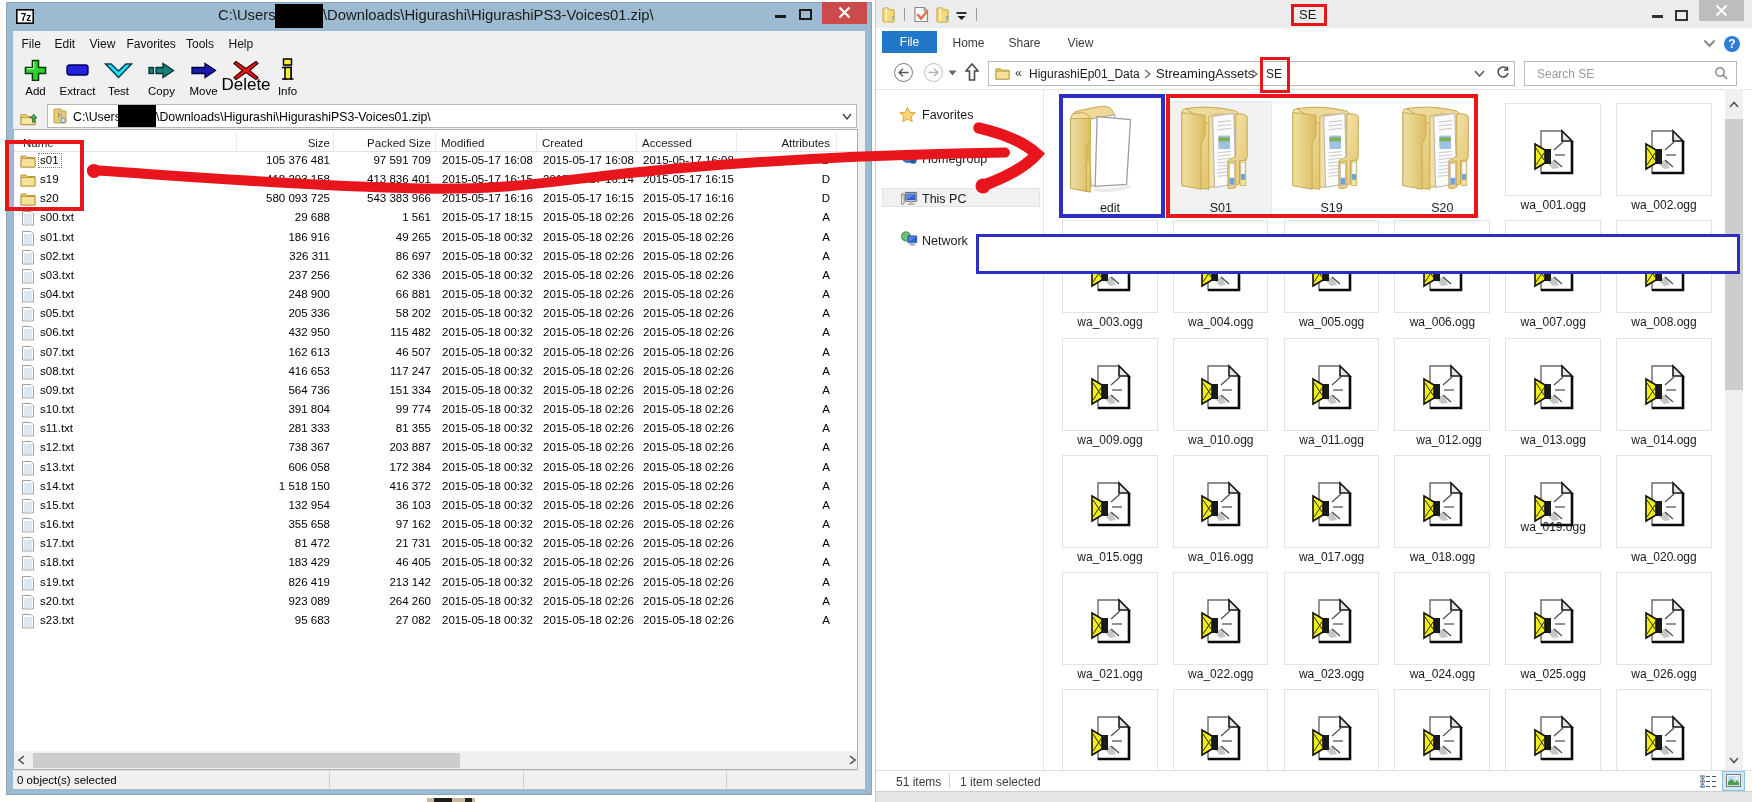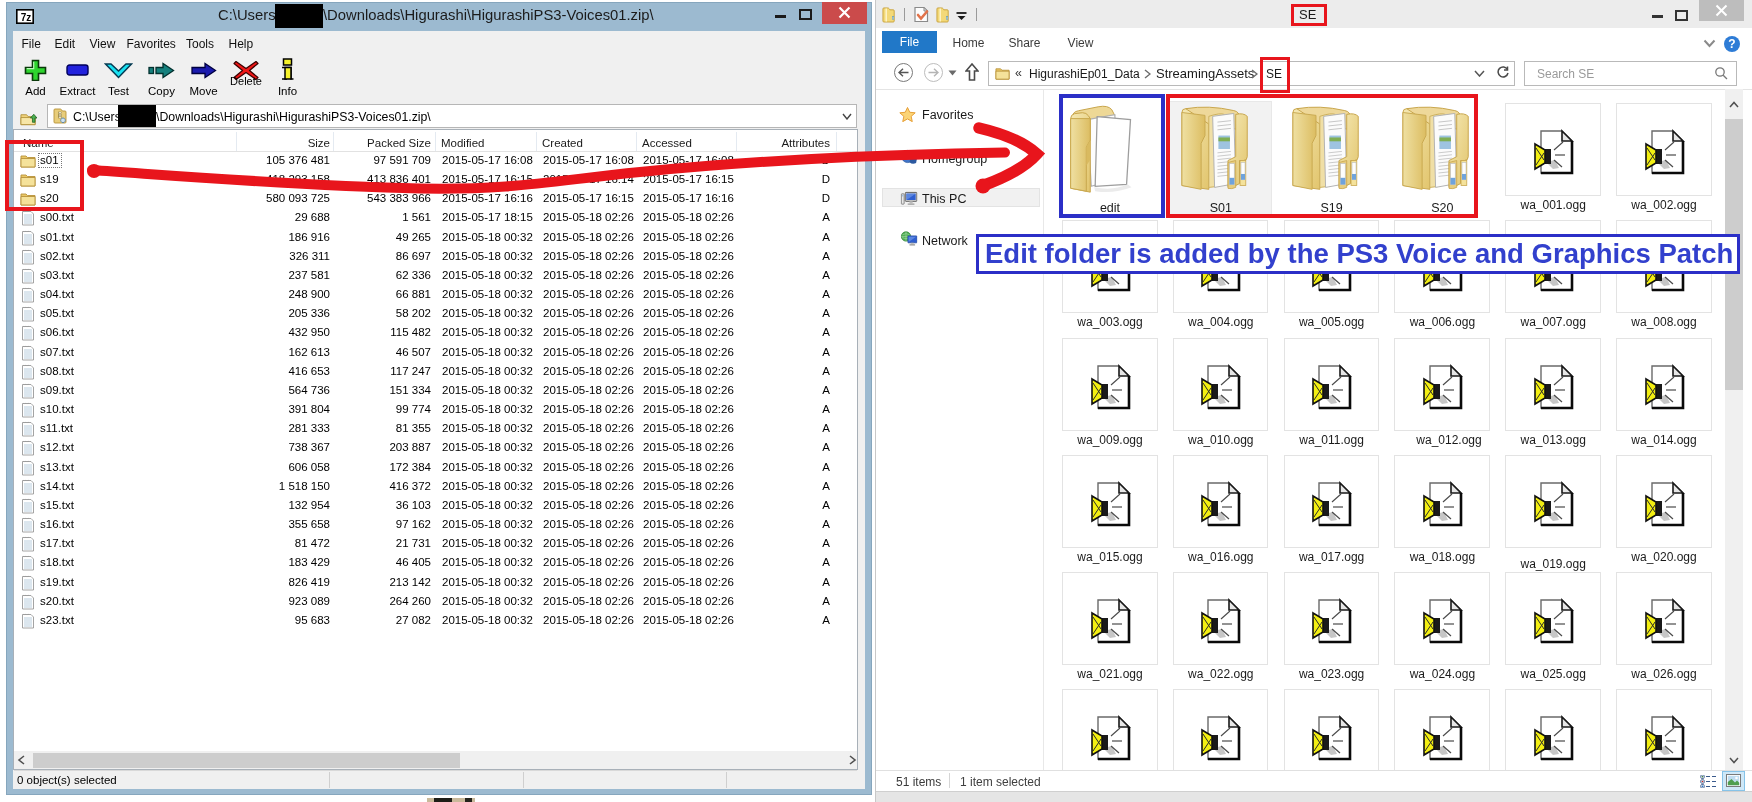--- a/index.html
+++ b/index.html
@@ -213,21 +213,21 @@
 <svg class="abs" style="left:279px;top:58px;width:17px;height:24px" viewBox="0 0 17 24">
 <rect x="4.5" y="1" width="8" height="6" fill="#f6f22a" stroke="#000" stroke-width="1.5"></rect>
 <path d="M3 9.5 h9 V21 h2.5 M3 21 h5" fill="none" stroke="#000" stroke-width="1.5"></path>
 <rect x="6" y="9.5" width="6" height="11.5" fill="#f6f22a" stroke="#000" stroke-width="1.5"></rect>
     </svg>
 <div class="abs" style="left:-4.5px;top:84.5px;width:80px;text-align:center;font-size:11.5px;color:#000">Add</div>
 <div class="abs" style="left:37.5px;top:84.5px;width:80px;text-align:center;font-size:11.5px;color:#000">Extract</div>
 <div class="abs" style="left:78.5px;top:84.5px;width:80px;text-align:center;font-size:11.5px;color:#000">Test</div>
 <div class="abs" style="left:121.5px;top:84.5px;width:80px;text-align:center;font-size:11.5px;color:#000">Copy</div>
 <div class="abs" style="left:163.5px;top:84.5px;width:80px;text-align:center;font-size:11.5px;color:#000">Move</div>
-<div class="abs" style="left:206px;top:75px;width:80px;text-align:center;font-size:11px;color:#000">Delete</div>
+<div class="abs" style="left:206px;top:75px;width:80px;text-align:center;font-size:17px;color:#000">Delete</div>
 <div class="abs" style="left:247.5px;top:84.5px;width:80px;text-align:center;font-size:11.5px;color:#000">Info</div>
 <svg class="abs" style="left:20px;top:110px;width:17px;height:17px" viewBox="0 0 18 18">
       <use href="#i-folderup"></use>
     </svg>
 <div class="abs" style="left:47px;top:104px;width:810px;height:24px;background:#fff;border:1px solid #b6b6b6"></div>
 <svg class="abs" style="left:52px;top:108px;width:16px;height:16px" viewBox="0 0 16 16">
       <use href="#i-zip16"></use>
     </svg>
 <div class="abs" style="left:73px;top:109.5px;font-size:12.3px;color:#000;white-space:pre">C:\Users</div>
 <div class="abs" style="left:118px;top:105px;width:38px;height:22px;background:#000"></div>
@@ -322,21 +322,21 @@
 <span class="zl zl1">2015-05-18 00:32</span>
 <span class="zl zl2">2015-05-18 02:26</span>
 <span class="zl zl3">2015-05-18 02:26</span>
 <span class="zattr">A</span>
 </div>
 <div class="zr" style="top:266.3px">
 <svg class="zic" viewBox="0 0 16 16">
         <use href="#i-txt16"></use>
       </svg>
 <span class="zname">s03.txt</span>
-<span class="zs">237 581</span>
+<span class="zs">237 256</span>
 <span class="zs zs2">62 336</span>
 <span class="zl zl1">2015-05-18 00:32</span>
 <span class="zl zl2">2015-05-18 02:26</span>
 <span class="zl zl3">2015-05-18 02:26</span>
 <span class="zattr">A</span>
 </div>
 <div class="zr" style="top:285.5px">
 <svg class="zic" viewBox="0 0 16 16">
         <use href="#i-txt16"></use>
       </svg>
@@ -739,21 +739,21 @@
 <div class="tlab" style="left:1275.6px;top:549.8px">wa_017.ogg</div>
 <div class="tile" style="left:1394.4px;top:454.8px"></div>
 <svg class="oggi" style="left:1421.9px;top:480.8px" viewBox="0 0 44 46">
       <use href="#i-ogg"></use>
     </svg>
 <div class="tlab" style="left:1386.4px;top:549.8px">wa_018.ogg</div>
 <div class="tile" style="left:1505.2px;top:454.8px"></div>
 <svg class="oggi" style="left:1532.7px;top:480.8px" viewBox="0 0 44 46">
       <use href="#i-ogg"></use>
     </svg>
-<div class="tlab" style="left:1497.2px;top:557px">wa_019.ogg</div>
+<div class="tlab" style="left:1497.2px;top:520px">wa_019.ogg</div>
 <div class="tile" style="left:1616.0px;top:454.8px"></div>
 <svg class="oggi" style="left:1643.5px;top:480.8px" viewBox="0 0 44 46">
       <use href="#i-ogg"></use>
     </svg>
 <div class="tlab" style="left:1608.0px;top:549.8px">wa_020.ogg</div>
 <div class="tile" style="left:1062.0px;top:572.0px"></div>
 <svg class="oggi" style="left:1089.5px;top:598.0px" viewBox="0 0 44 46">
       <use href="#i-ogg"></use>
     </svg>
 <div class="tlab" style="left:1054.0px;top:667.0px">wa_021.ogg</div>
@@ -867,19 +867,18 @@
 <path d="M1.8 8 L5.5 5 L9 8.5 L11 6.5 L13.2 8.8 V11.2 H1.8 Z" fill="#4f9e4f"></path>
 <circle cx="10.5" cy="4" r="1.3" fill="#fdfdfd"></circle>
     </svg>
 <div class="abs" style="left:876px;top:791px;width:876px;height:11px;background:#e5e5e5;border-top:1px solid #cfcfcf"></div>
 <div class="redbox" style="left:5px;top:139.5px;width:79px;height:71px"></div>
 <div class="redbox" style="left:1166px;top:94px;width:312px;height:124px"></div>
 <div class="redbox" style="left:1291px;top:4px;width:36px;height:22px;border-width:3px"></div>
 <div class="redbox" style="left:1260px;top:57px;width:30px;height:36px;border-width:3px"></div>
 <div class="bluebox" style="left:1058.5px;top:93.5px;width:106.5px;height:124px"></div>
 <div class="bluebox" style="left:976px;top:234px;width:764px;height:40px;background:#fff;border-width:3.5px"></div>
-<div class="abs" style="left:985px;top:238px;width:750px;font-size:27.5px;font-weight:bold;color:#3240cd;white-space:nowrap">Edit folder is added by the PS3 Voice and Graphics Patch</div>
 <svg class="abs" style="left:0;top:0;width:1752px;height:802px;pointer-events:none" viewBox="0 0 1752 802">
 <path d="M92 170 C 180 176, 300 186, 420 188.5 C 515 190, 550 181, 640 172 C 730 163, 850 156, 955 153.5 L 1005 152.5" fill="none" stroke="#e8151c" stroke-width="10" stroke-linecap="round"></path>
 <path d="M979 128 Q 1018 137 1037 154 Q 1021 172 982 186" fill="none" stroke="#e8151c" stroke-width="11.5" stroke-linecap="round"></path>
 <circle cx="94" cy="171" r="7" fill="#e8151c"></circle>
 <circle cx="983" cy="186" r="7.5" fill="#e8151c"></circle>
 </svg>
 </div>
 </body></html>

